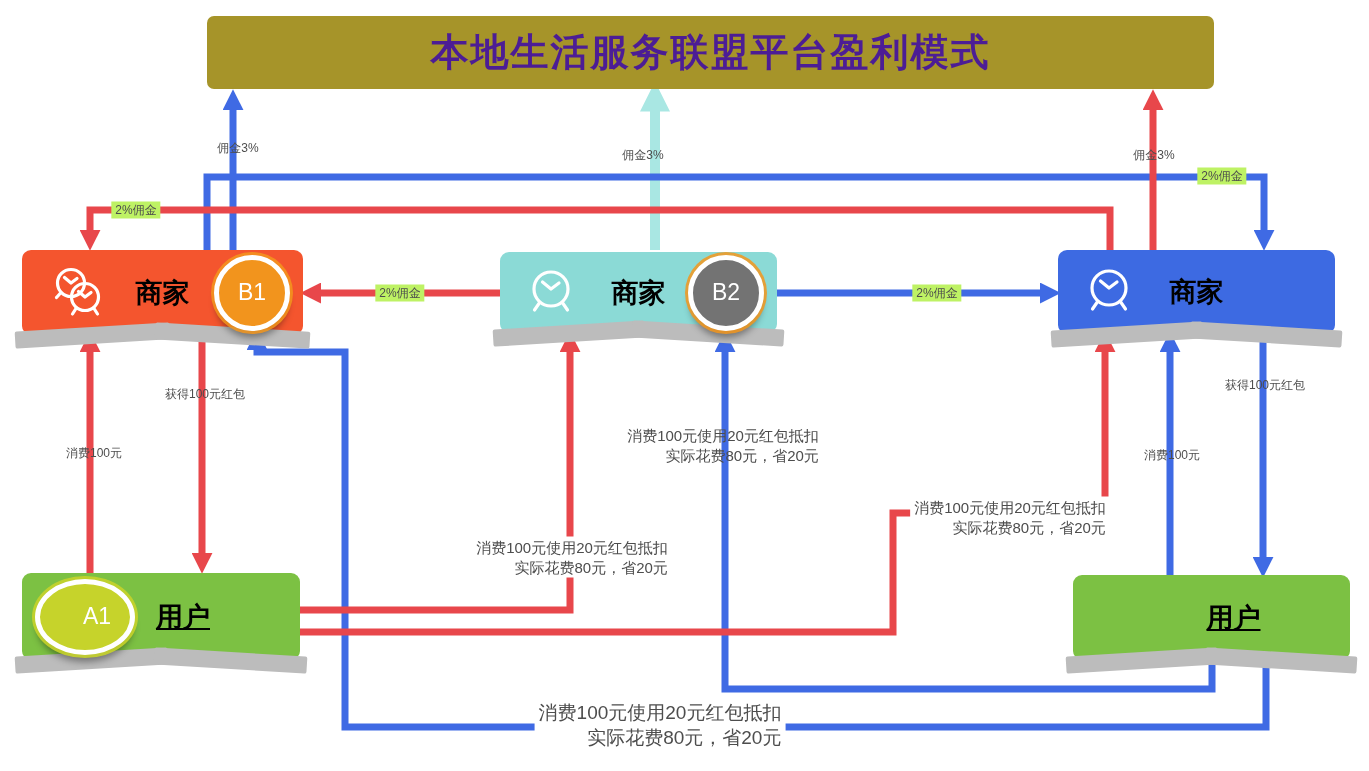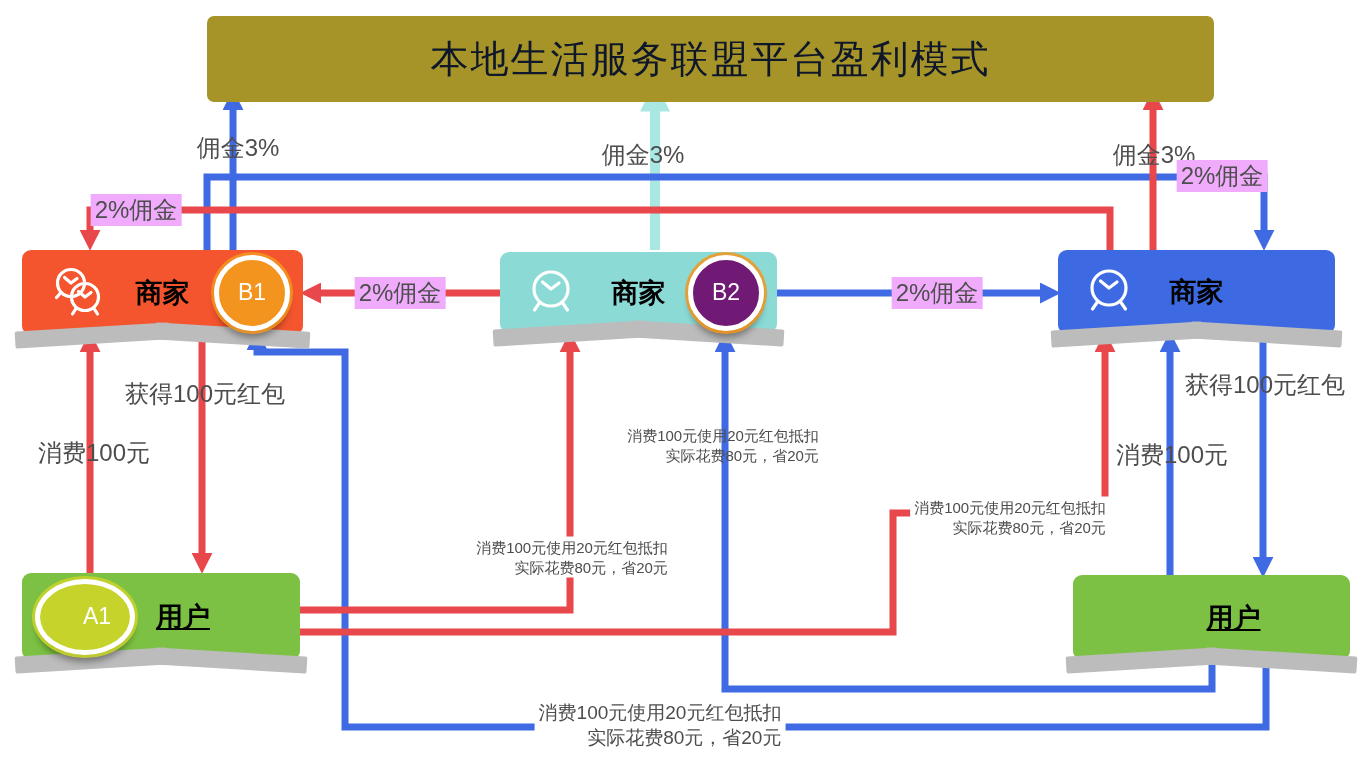--- a/index.html
+++ b/index.html
@@ -3,23 +3,23 @@
 <meta charset="utf-8">
 <style>
   html,body{margin:0;padding:0;background:#fff;}
   .stage{
     position:relative;width:1369px;height:771px;overflow:hidden;
     font-family:"Liberation Sans","DejaVu Sans",sans-serif;background:#fff;
   }
   #arrow-svg{position:absolute;left:0;top:0;z-index:1;}
   
   .title-banner{
-    position:absolute;left:207px;top:16px;width:1007px;height:86px;z-index:2;
+    position:absolute;left:207px;top:16px;width:1007px;height:73px;z-index:2;
     border-radius:7px;display:flex;align-items:center;justify-content:center;
-    font-size:38px;font-weight:normal;color:#0f172a;letter-spacing:2px;
+    font-size:38px;font-weight:bold;color:#4c1d95;letter-spacing:2px;
   }
   
   .node{position:absolute;z-index:2;border-radius:9px;}
   .wing{position:absolute;height:17px;background:#bcbcbc;bottom:-9px;z-index:-1;border-radius:2px;}
   .wl{left:-7px;width:55%;transform:rotate(-3.5deg);}
   .wr{right:-7px;width:55%;transform:rotate(3.5deg);}
   .node-label{
     position:absolute;top:50%;transform:translateY(-50%);
     font-size:27px;font-weight:bold;color:#000;text-align:center;
   }
@@ -30,24 +30,24 @@
     width:66px;height:66px;border-radius:50%;border:5px solid #fff;
     display:flex;align-items:center;justify-content:center;
     color:#fff;font-size:23px;
     box-shadow:0 0 0 3px rgba(243,150,29,.85), 0 9px 7px -2px rgba(0,0,0,.38);
   }
   .merchant .badge{right:13px;}
   .user .badge{left:13px;box-shadow:0 0 0 3px rgba(198,211,43,.9), 0 9px 7px -2px rgba(0,0,0,.38);padding-left:24px;}
   .icon{position:absolute;left:26px;top:50%;transform:translateY(-50%);line-height:0;}
   
   .lbl{
-    position:absolute;z-index:3;color:#4d4d4d;font-size:24px;white-space:nowrap;
+    position:absolute;z-index:3;color:#4d4d4d;font-size:12px;white-space:nowrap;
     transform:translate(-50%,-50%);
   }
-  .onwhite{background:#f0abfc;padding:0 4px;}
+  .onwhite{background:#bef264;padding:0 4px;}
   .discount{font-size:15px;text-align:right;line-height:1.3;background:#fff;padding:1px 4px;}
   .discount span{display:block;}
   #lbl-c3-left {left:238px;top:148px;}
   #lbl-c3-mid  {left:643px;top:155px;}
   #lbl-c3-right{left:1154px;top:155px;}
   #lbl-c2-tl   {left:136px;top:210px;}
   #lbl-c2-tr   {left:1222px;top:176px;}
   #lbl-c2-b1   {left:400px;top:293px;}
   #lbl-c2-b3   {left:937px;top:293px;}
   #lbl-consume-l  {left:94px;top:453px;}
@@ -116,21 +116,21 @@
     <span class="wing wl"></span>
     <span class="wing wr"></span>
     <span class="icon">
       <svg width="50" height="54" viewBox="0 0 50 54" fill="none" stroke="#fff" stroke-width="3.2" stroke-linecap="round">
         <circle cx="25" cy="23" r="17"></circle>
         <path d="M25 23 L16.5 16 M25 23 L33 17"></path>
         <path d="M13 37.5 L8.5 44 M37 37.5 L41.5 44"></path>
       </svg>
     </span>
     <span class="node-label">商家</span>
-    <span class="badge" style="background: #701a75;">B2</span>
+    <span class="badge" style="background: #737373;">B2</span>
   </div>
 
   <div class="node merchant" style="left: 1058px; top: 250px; width: 277px; height: 84px; background: rgb(61, 106, 226);">
     <span class="wing wl"></span>
     <span class="wing wr"></span>
     <span class="icon">
       <svg width="50" height="54" viewBox="0 0 50 54" fill="none" stroke="#fff" stroke-width="3.2" stroke-linecap="round">
         <circle cx="25" cy="23" r="17"></circle>
         <path d="M25 23 L16.5 16 M25 23 L33 17"></path>
         <path d="M13 37.5 L8.5 44 M37 37.5 L41.5 44"></path>

